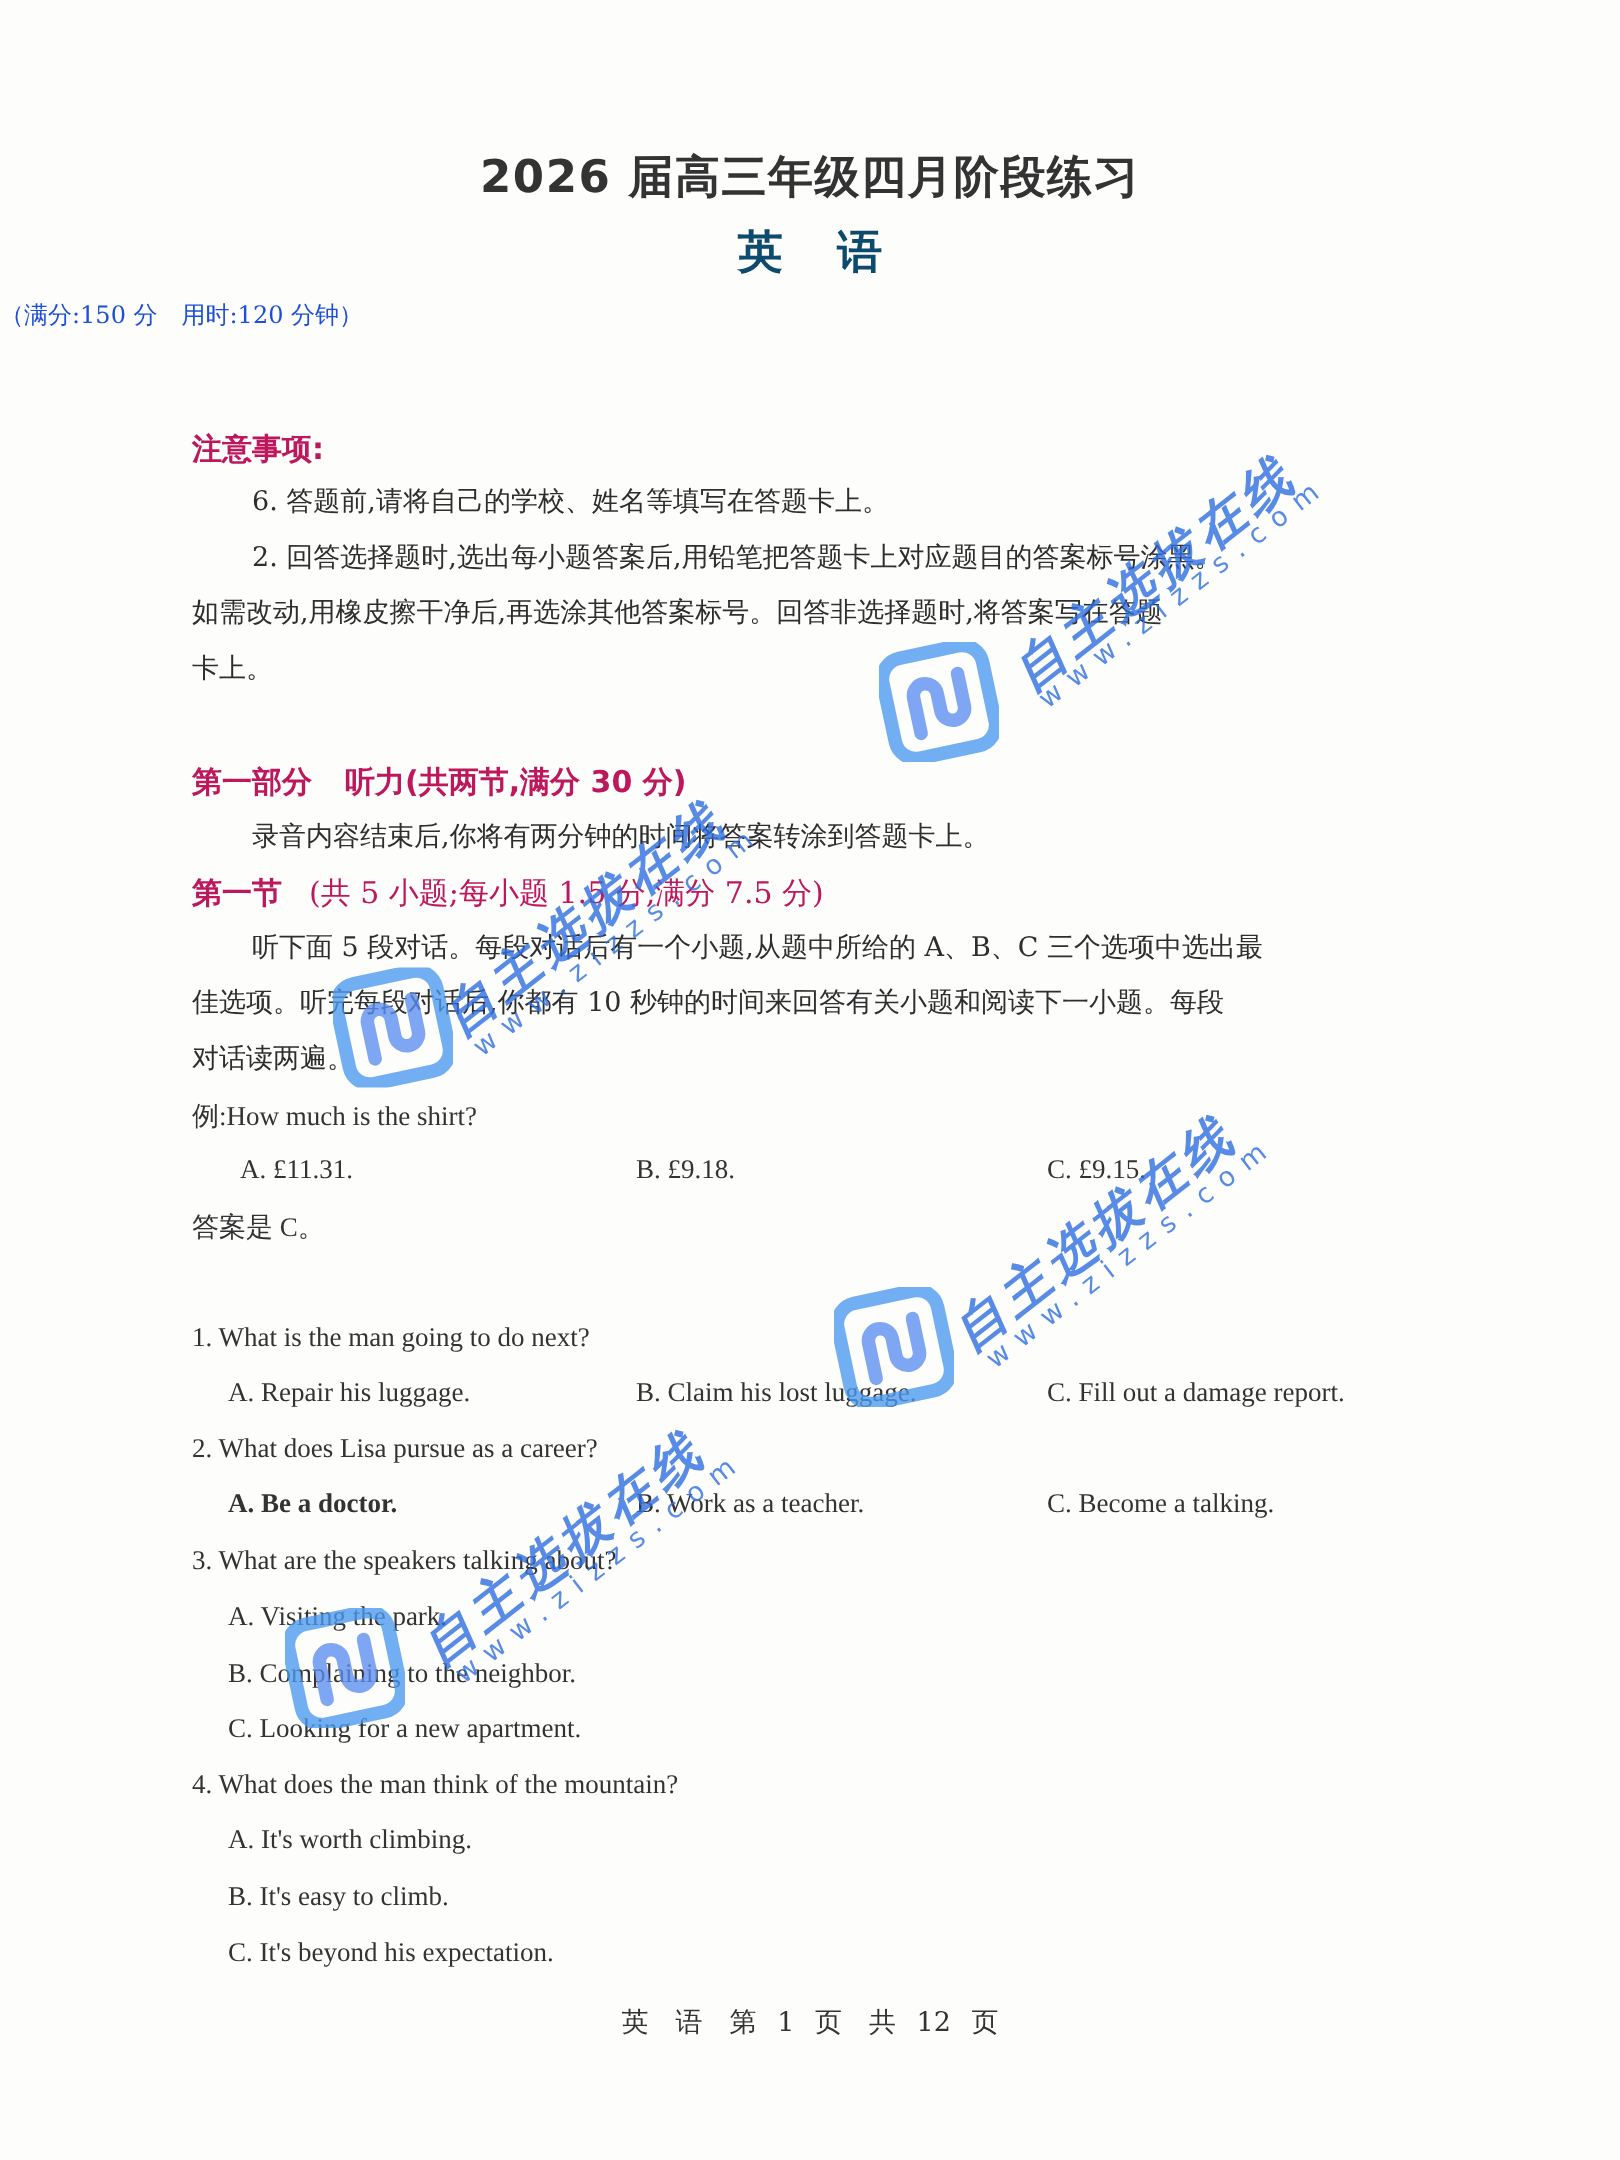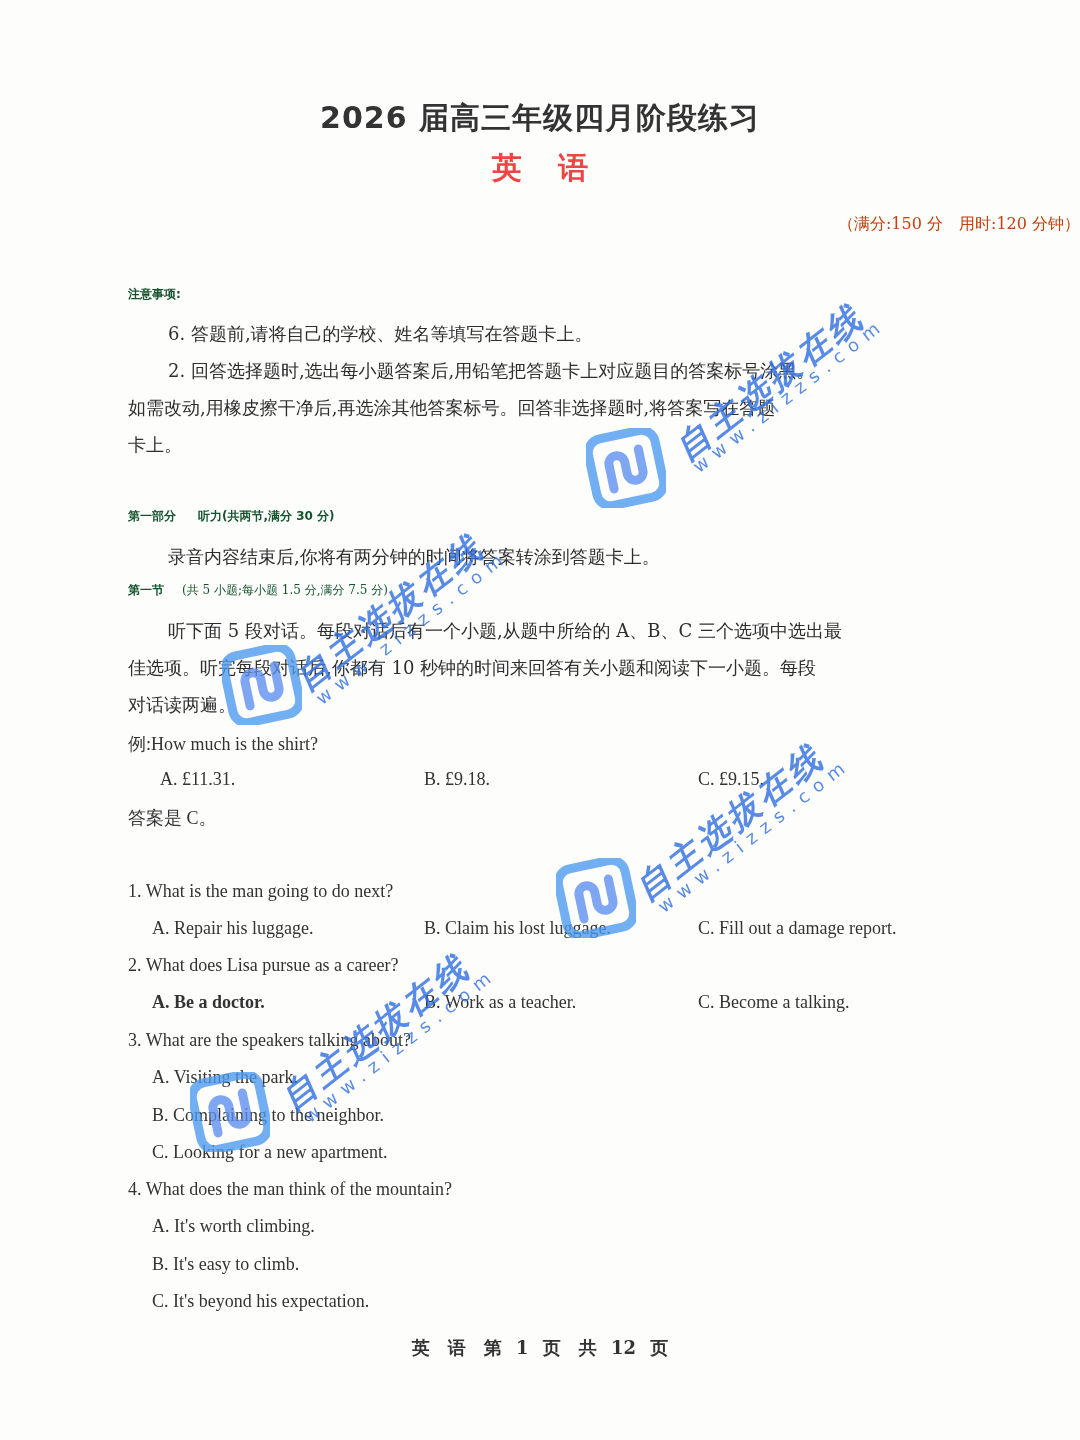--- a/index.html
+++ b/index.html
@@ -4,30 +4,30 @@
 <style>
   html, body { margin: 0; padding: 0; }
   body {
     width: 1080px; height: 1440px; background: #fdfdfc; position: relative; overflow: hidden;
     font-family: "DejaVu Serif", "Liberation Serif", serif; color: #2a2a2a;
   }
   .page { position: absolute; left: 0; top: 0; width: 958px; height: 1440px; }
   .title { position: absolute; left: 0; width: 1080px; text-align: center; top: 98px;
     font-family: "DejaVu Sans", "Liberation Sans", sans-serif; font-size: 30px; font-weight: bold; color: #333; letter-spacing: 1px; }
   .subject { position: absolute; left: 0; width: 1080px; text-align: center; top: 148px;
-    font-family: "DejaVu Sans", "Liberation Sans", sans-serif; font-size: 30px; font-weight: bold; color: #ef4444; word-spacing: 26px; letter-spacing: 0; }
-  .meta { position: absolute; left: 0; width: 1080px; text-align: right; top: 214px; font-size: 16px; color: #c2410c; }
+    font-family: "DejaVu Sans", "Liberation Sans", sans-serif; font-size: 30px; font-weight: bold; color: #0c4a6e; word-spacing: 26px; letter-spacing: 0; }
+  .meta { position: absolute; left: 0; width: 1080px; text-align: left; top: 200px; font-size: 16px; color: #1d4ed8; }
   .line { position: absolute; left: 128px; font-size: 18px; color: #2e2e2e; white-space: nowrap; }
   .indent { left: 168px; }
-  .heading { font-family: "DejaVu Sans", "Liberation Sans", sans-serif; font-weight: bold; font-size: 12px; color: #14532d; }
+  .heading { font-family: "DejaVu Sans", "Liberation Sans", sans-serif; font-weight: bold; font-size: 20px; color: #be185d; }
   .heading .sub { font-weight: normal; font-family: "DejaVu Serif", "Liberation Serif", serif; margin-left: 18px; }
   .heading .gap { margin-left: 22px; }
   .opt { position: absolute; font-size: 18px; color: #333; white-space: nowrap; font-family: "Liberation Serif", "DejaVu Serif", serif; }
   .q { position: absolute; left: 128px; font-size: 18px; color: #333; white-space: nowrap; font-family: "Liberation Serif", "DejaVu Serif", serif; }
-  .footer { position: absolute; left: 0; width: 1080px; top: 1336px; text-align: center; font-size: 18px; color: #333; word-spacing: 8px; font-weight: bold; }
+  .footer { position: absolute; left: 0; width: 1080px; top: 1336px; text-align: center; font-size: 18px; color: #333; word-spacing: 8px; }
   .wm { position: absolute; pointer-events: none; opacity: 0.78; }
   .wm-text { position: absolute; color: #2f6fe0; font-family: "DejaVu Sans", "Liberation Sans", sans-serif; transform: rotate(-38deg); transform-origin: left center; white-space: nowrap; opacity: 0.8; }
   .wm-cn { font-size: 34px; font-style: italic; font-weight: bold; letter-spacing: 4px; }
   .wm-url { font-size: 18px; letter-spacing: 8px; }
 </style>
 </head>
 <body>
 
 <div class="page">
 

